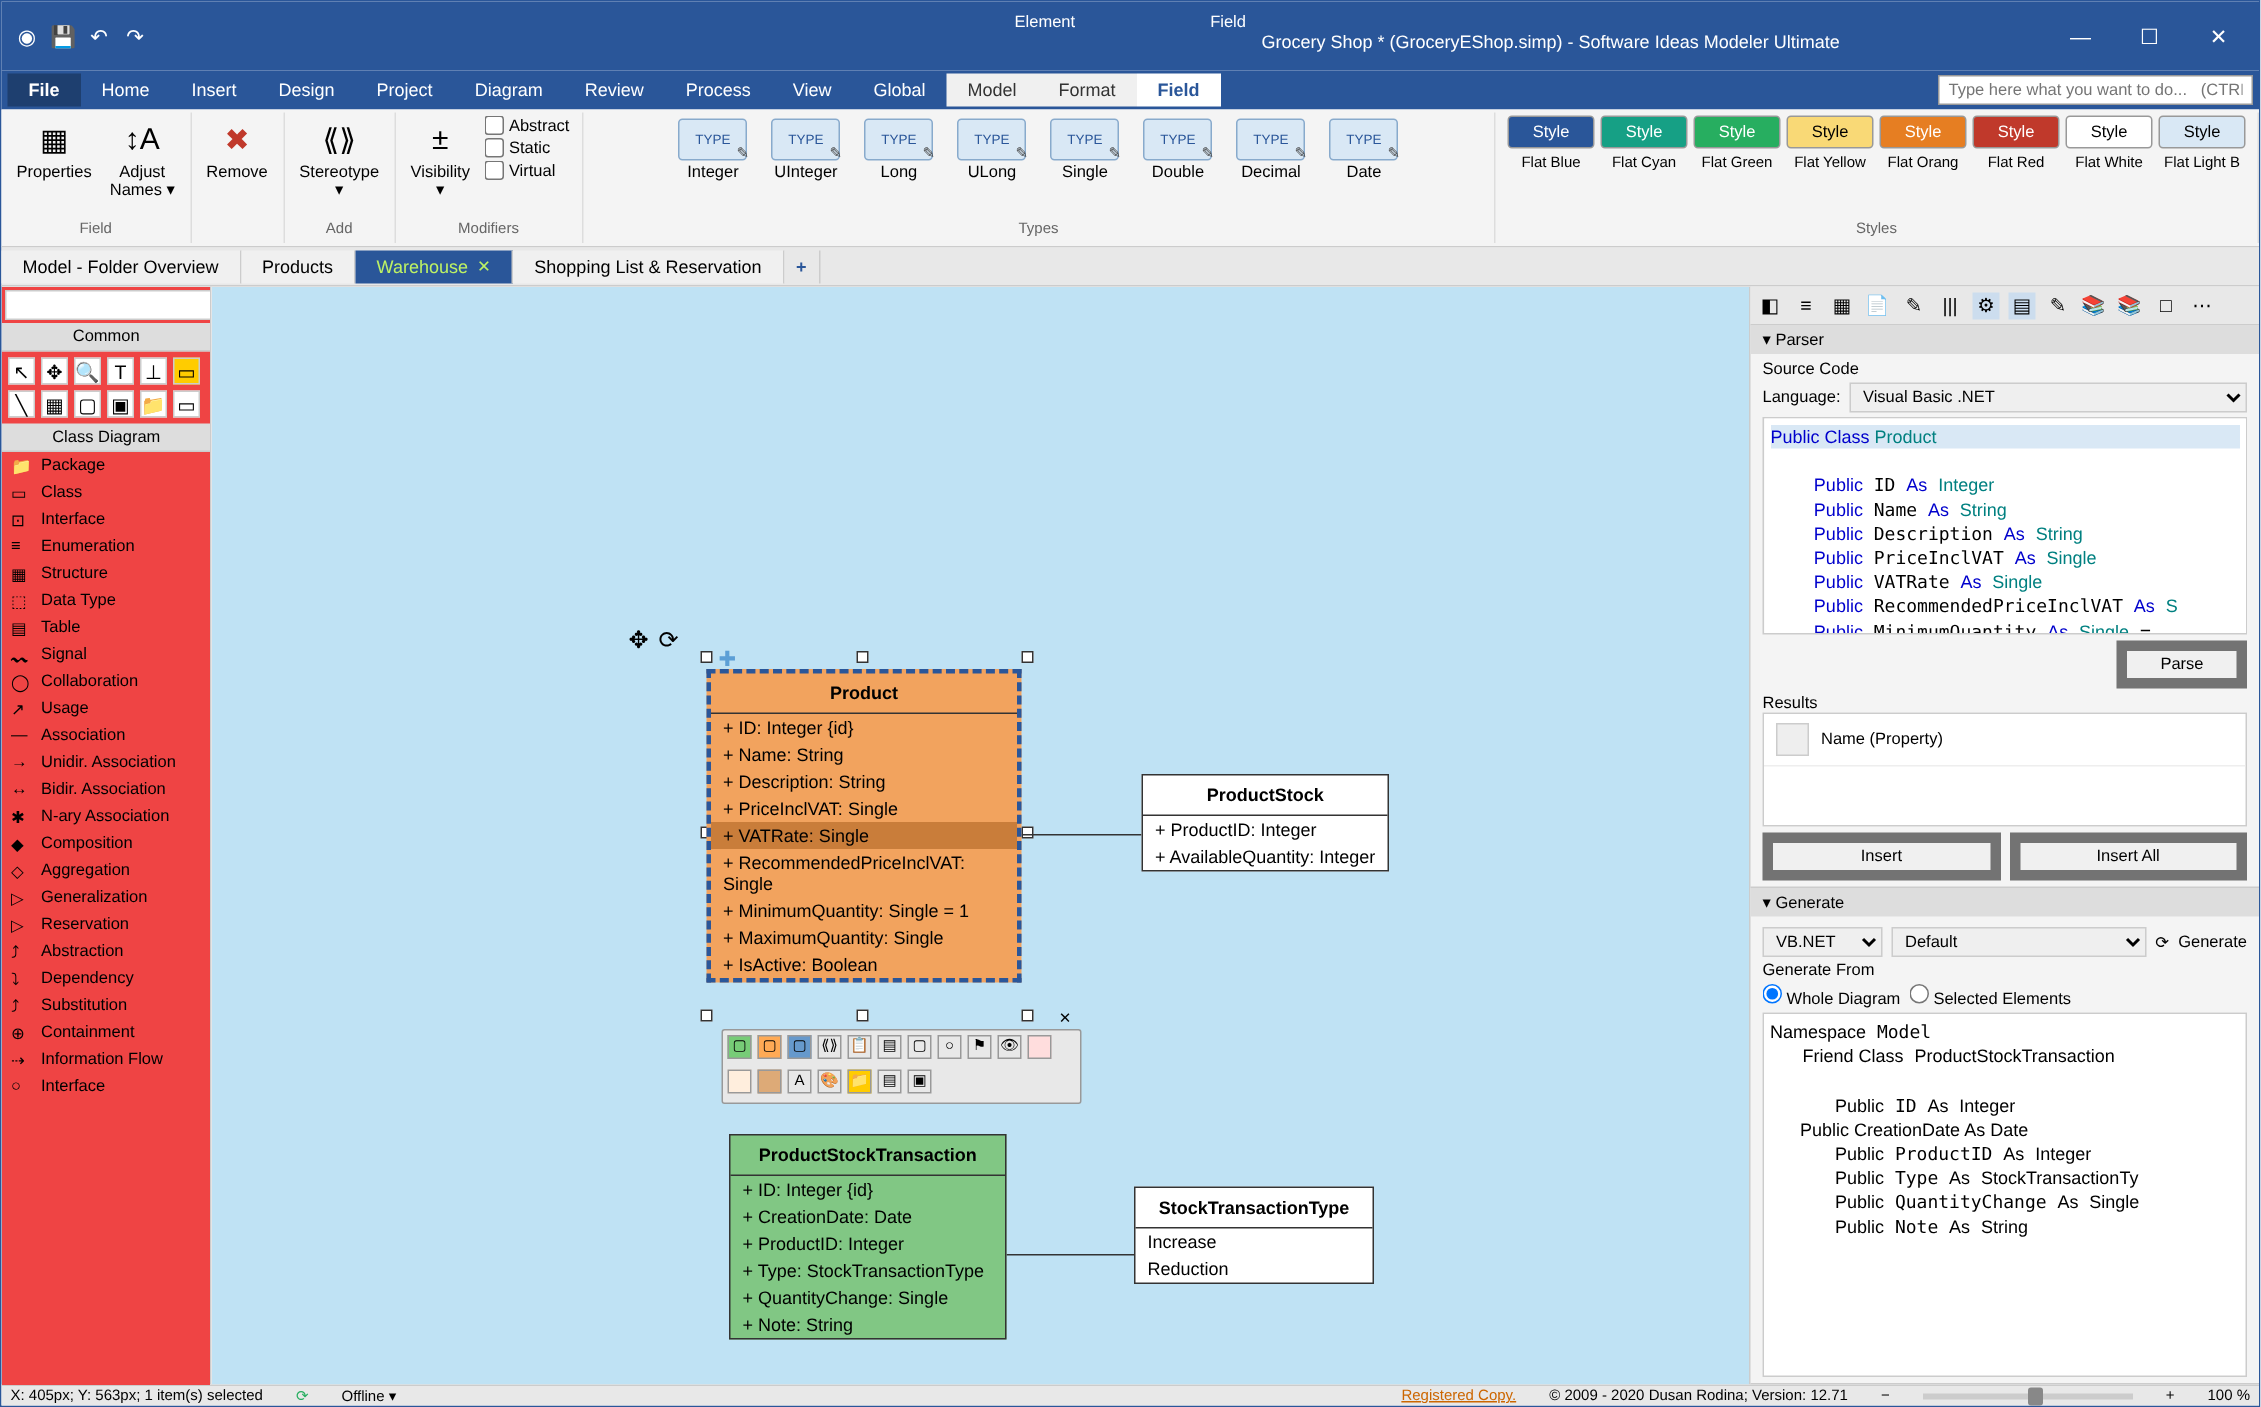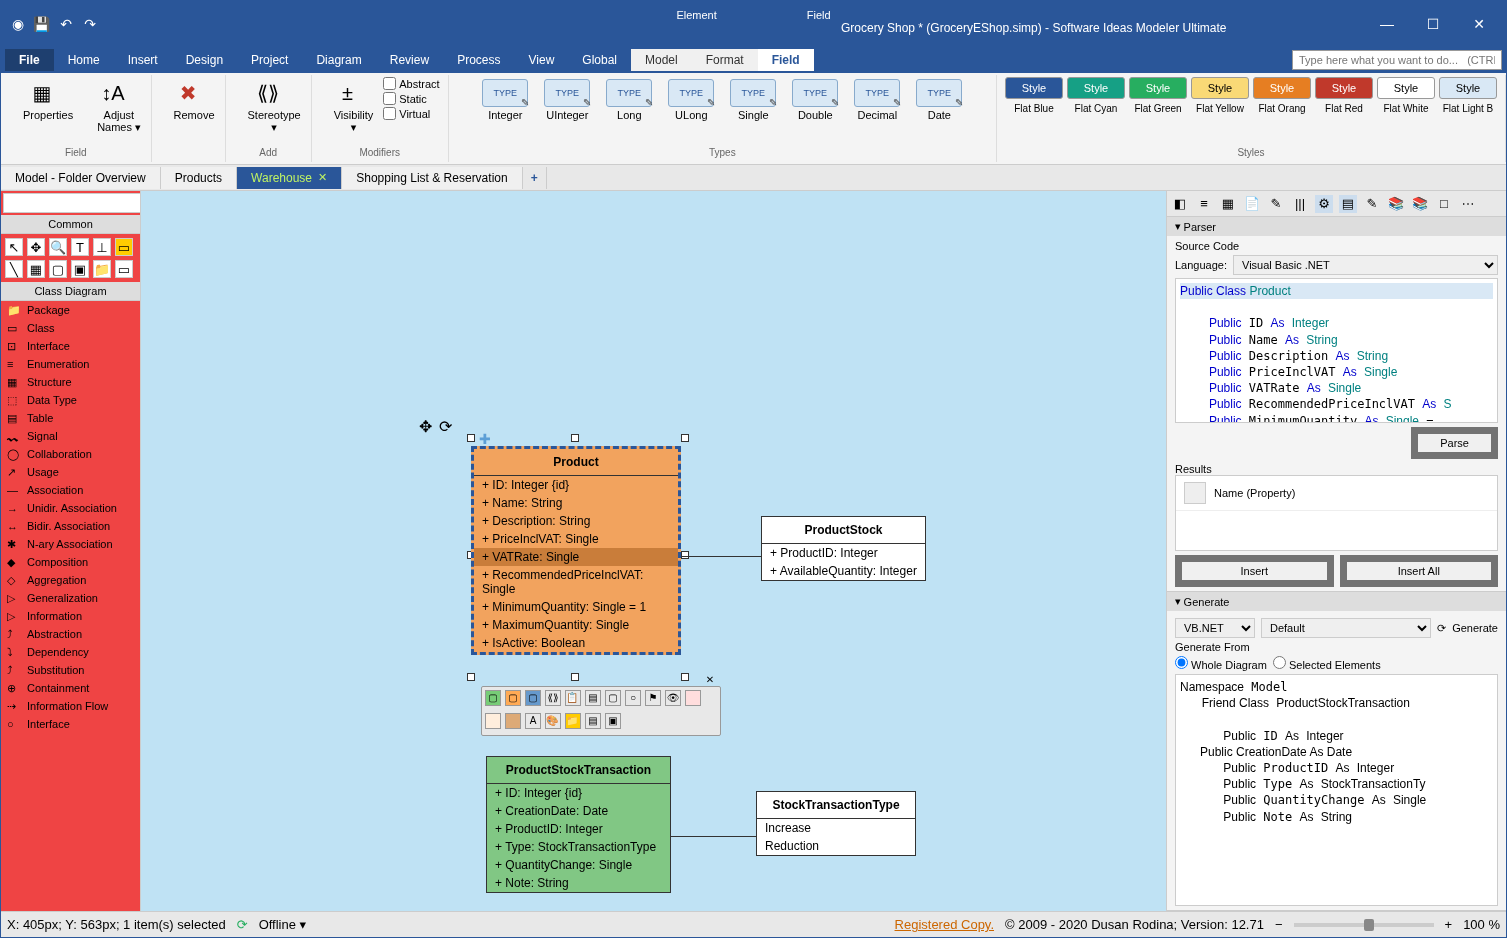--- a/index.html
+++ b/index.html
@@ -24,21 +24,21 @@
 .menubar .search { margin-left: auto; }
 .menubar .search input { width: 210px; height: 20px; padding: 2px 6px; font-size: 11px; color: #888; border: 1px solid #999; }
 
 
 .ribbon { background: #f4f4f4; border-bottom: 1px solid #ccc; height: 92px; display: flex; padding: 2px 0; }
 .ribbon-group { border-right: 1px solid #ddd; padding: 2px 8px; display: flex; flex-direction: column; justify-content: space-between; align-items: center; }
 .ribbon-group-content { display: flex; gap: 8px; align-items: flex-start; flex: 1; }
 .ribbon-group-label { font-size: 10px; color: #666; text-align: center; width: 100%; padding-bottom: 2px; }
 .ribbon-btn { display: flex; flex-direction: column; align-items: center; gap: 2px; cursor: pointer; padding: 2px; }
 .ribbon-btn .icon { width: 28px; height: 28px; display: flex; align-items: center; justify-content: center; font-size: 20px; }
-.ribbon-btn .label { font-size: 11px; text-align: center; line-height: 1.1; margin-left: 12px; }
+.ribbon-btn .label { font-size: 11px; text-align: center; line-height: 1.1; }
 .ribbon-check-col { display: flex; flex-direction: column; gap: 2px; font-size: 11px; }
 .ribbon-check-col label { display: flex; align-items: center; gap: 3px; }
 .type-btn { display: flex; flex-direction: column; align-items: center; gap: 2px; padding: 2px 4px; cursor: pointer; }
 .type-btn .type-icon { width: 46px; height: 28px; background: #d9e8f5; border: 1px solid #88aacc; display: flex; align-items: center; justify-content: center; font-size: 9px; color: #2a5699; position: relative; border-radius: 3px; }
 .type-btn .type-icon::after { content: '✎'; position: absolute; right: -2px; bottom: -2px; font-size: 10px; color: #444; }
 .type-btn .label { font-size: 11px; }
 .style-btn { width: 58px; height: 22px; border: 1px solid #999; border-radius: 3px; display: flex; align-items: center; justify-content: center; font-size: 11px; cursor: pointer; }
 .styles-grid { display: grid; grid-template-columns: repeat(8, auto); gap: 4px; }
 .style-label { font-size: 10px; text-align: center; }
 
@@ -93,21 +93,21 @@
 .code-box .tp { color: #008080; }
 .code-box .hl { background: #d9e8f5; display: inline-block; width: 100%; }
 .results-box { background: #fff; border: 1px solid #ccc; height: 76px; overflow: auto; }
 .result-item { padding: 6px 8px; display: flex; align-items: center; gap: 8px; border-bottom: 1px solid #eee; }
 .result-item .ricon { width: 22px; height: 22px; background: #eee; border: 1px solid #ccc; display: inline-block; }
 .panel-buttons { display: flex; gap: 6px; margin-top: 4px; justify-content: flex-end; }
 .panel-buttons button { padding: 3px 22px; border: 7px solid #737373; background: #f0f0f0; font-size: 11px; cursor: pointer; }
 .gen-code { background: #fff; border: 1px solid #ccc; padding: 4px; font-family: Consolas, monospace; font-size: 12px; flex: 1; overflow: auto; white-space: pre; line-height: 1.35; }
 
 
-.statusbar { height: 26px; background: #e8e8e8; border-top: 1px solid #ccc; display: flex; align-items: center; padding: 0 6px; font-size: 13px; gap: 11px; }
+.statusbar { height: 14px; background: #e8e8e8; border-top: 1px solid #ccc; display: flex; align-items: center; padding: 0 6px; font-size: 10px; gap: 22px; }
 .statusbar .spacer { flex: 1; }
 .statusbar .reg { color: #cc6600; text-decoration: underline; }
 .zoom-slider { width: 140px; height: 4px; background: #ccc; position: relative; }
 .zoom-slider .thumb { position: absolute; left: 50%; top: -4px; width: 10px; height: 12px; background: #888; border-radius: 2px; }
 </style>
 </head>
 <body>
 
 <div class="app">
 
@@ -373,21 +373,21 @@
           <div class="toolbox-item">
             <span class="ticon">◇</span>
             <span>Aggregation</span>
           </div>
           <div class="toolbox-item">
             <span class="ticon">▷</span>
             <span>Generalization</span>
           </div>
           <div class="toolbox-item">
             <span class="ticon">▷</span>
-            <span>Information</span>
+            <span>Reservation</span>
           </div>
           <div class="toolbox-item">
             <span class="ticon">⤴</span>
             <span>Abstraction</span>
           </div>
           <div class="toolbox-item">
             <span class="ticon">⤵</span>
             <span>Dependency</span>
           </div>
           <div class="toolbox-item">

